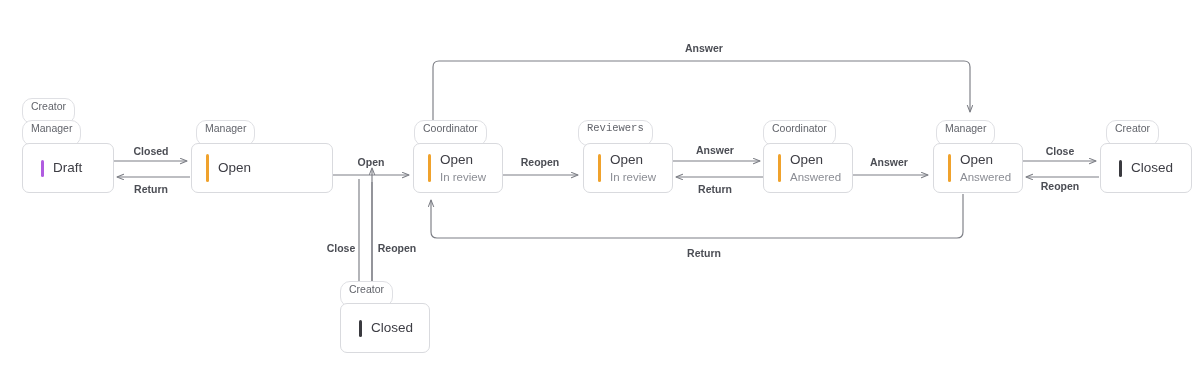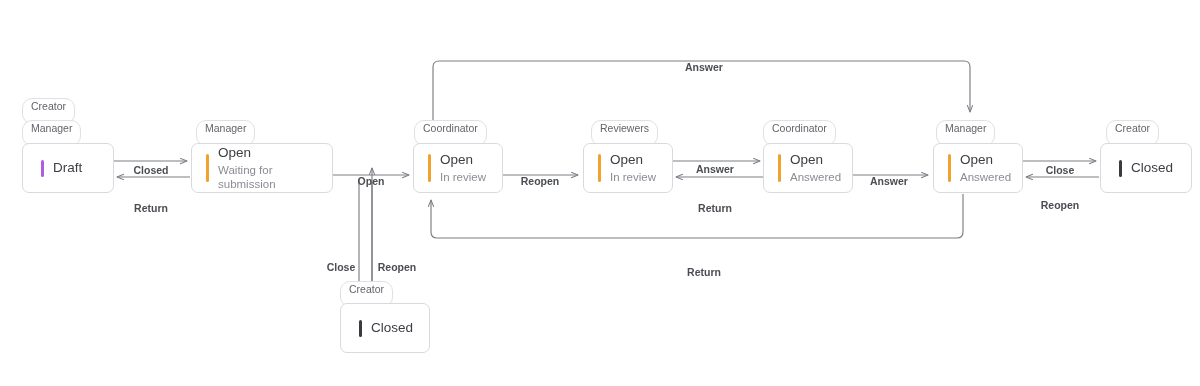--- a/index.html
+++ b/index.html
@@ -82,21 +82,20 @@
     padding: 0 8px;
     white-space: nowrap;
   }
   .edge-label {
     position: absolute;
     font-size: 10.5px;
     font-weight: bold;
     color: #4b4d54;
     white-space: nowrap;
     transform: translateX(-50%);
-    margin-top: 19px;
   }
 </style>
 </head>
 <body>
 
 <div id="canvas">
 
   <svg id="edges" viewBox="0 0 1200 386">
     <defs>
       <marker id="arrow" markerWidth="7" markerHeight="7" refX="6.2" refY="3" orient="auto" markerUnits="strokeWidth">
@@ -141,37 +140,36 @@
       </div>
     </div>
   </div>
 
   <div class="badge" style="left:196px; top:120px;">Manager</div>
   <div class="node" style="left:191px; top:143px; width:142px; height:50px;">
     <div class="node-inner" style="padding-left:14px;">
       <div class="accent tall" style="background:#f0a22c;"></div>
       <div class="labels">
         <div class="state-title">Open</div>
-        <div class="state-sub">Waiting for submission</div>
       </div>
     </div>
   </div>
 
   <div class="badge" style="left:414px; top:120px;">Coordinator</div>
   <div class="node" style="left:413px; top:143px; width:90px; height:50px;">
     <div class="node-inner" style="padding-left:14px;">
       <div class="accent tall" style="background:#f0a22c;"></div>
       <div class="labels">
         <div class="state-title">Open</div>
         <div class="state-sub">In review</div>
       </div>
     </div>
   </div>
 
-  <div class="badge" style="left:591px; top:120px;">Reviewers</div>
+  <div class="badge" style="left:578px; top:120px;font-family:Liberation Mono, monospace;">Reviewers</div>
   <div class="node" style="left:583px; top:143px; width:90px; height:50px;">
     <div class="node-inner" style="padding-left:14px;">
       <div class="accent tall" style="background:#f0a22c;"></div>
       <div class="labels">
         <div class="state-title">Open</div>
         <div class="state-sub">In review</div>
       </div>
     </div>
   </div>
 

